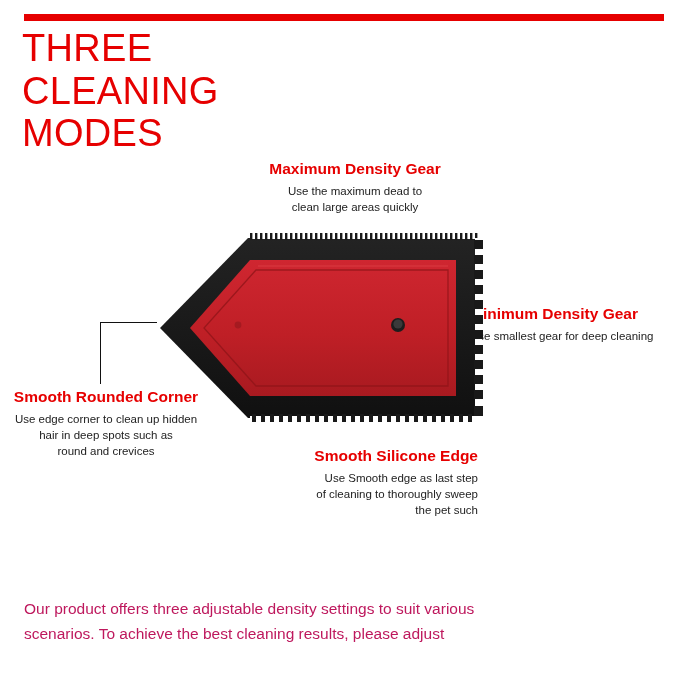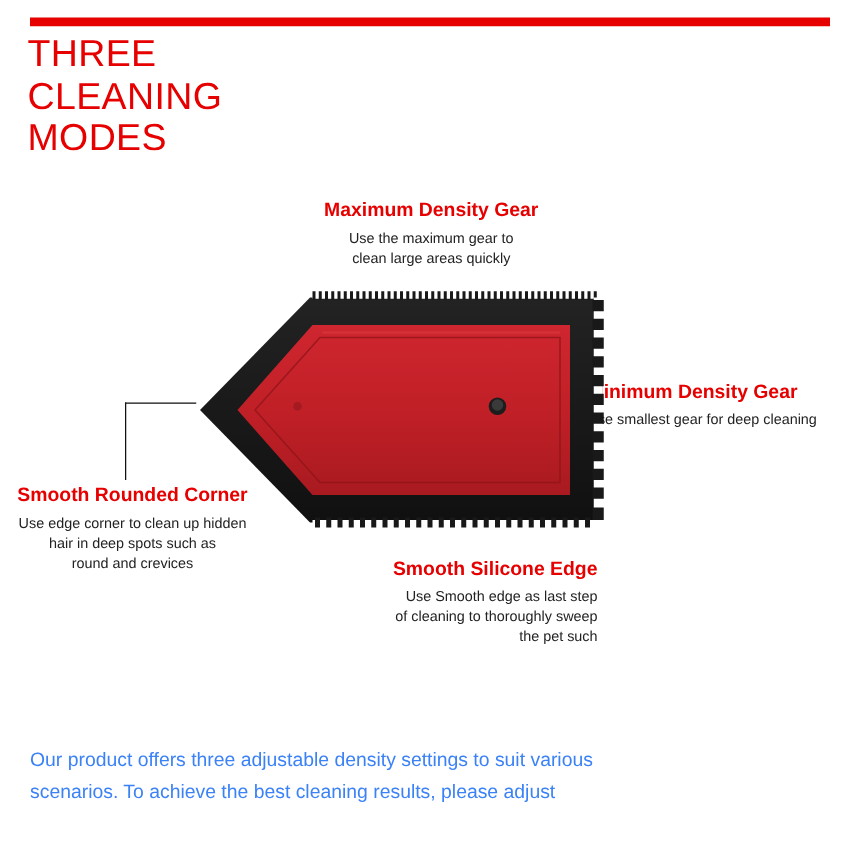--- a/index.html
+++ b/index.html
@@ -31,21 +31,21 @@
     background: #e60000;
   }
 
   
   .title {
     position: absolute;
     left: 22px;
     top: 27px;
     width: 420px;
     color: #e60000;
-    font-size: 30px;
+    font-size: 38px;
     line-height: 1.12;
     font-weight: 400;
     letter-spacing: 0.3px;
   }
   .title .line { display: block; }
 
   
   .callout-head {
     color: #e60000;
     font-size: 15.5px;
@@ -59,21 +59,21 @@
     font-weight: 400;
     margin-top: 4px;
   }
 
   .callout {
     position: absolute;
   }
 
   
   .callout-max {
-    left: 200px;
+    left: 210px;
     top: 160px;
     width: 290px;
     text-align: center;
   }
 
   
   .callout-min {
     left: 470px;
     top: 305px;
     width: 215px;
@@ -127,41 +127,41 @@
   .product svg { display: block; }
 
   
   .footer-text {
     position: absolute;
     left: 24px;
     top: 596px;
     width: 600px;
     font-size: 15.5px;
     line-height: 1.62;
-    color: #3b82f6;
+    color: #be185d;
   }
   .footer-text .line { display: block; }
 </style>
 </head>
 <body>
 
 <div class="page">
 
   <div class="top-rule"></div>
 
   <div class="title">
     <span class="line">THREE</span>
     <span class="line">CLEANING</span>
     <span class="line">MODES</span>
   </div>
 
   <div class="callout callout-max">
     <div class="callout-head">Maximum Density Gear</div>
     <div class="callout-body">
-      <span class="line">Use the maximum gear to</span><br>
+      <span class="line">Use the maximum dead to</span><br>
       <span class="line">clean large areas quickly</span>
     </div>
   </div>
 
   <div class="callout callout-min">
     <div class="callout-head">Minimum Density Gear</div>
     <div class="callout-body">Use smallest gear for deep cleaning</div>
   </div>
 
   <div class="callout callout-corner">

